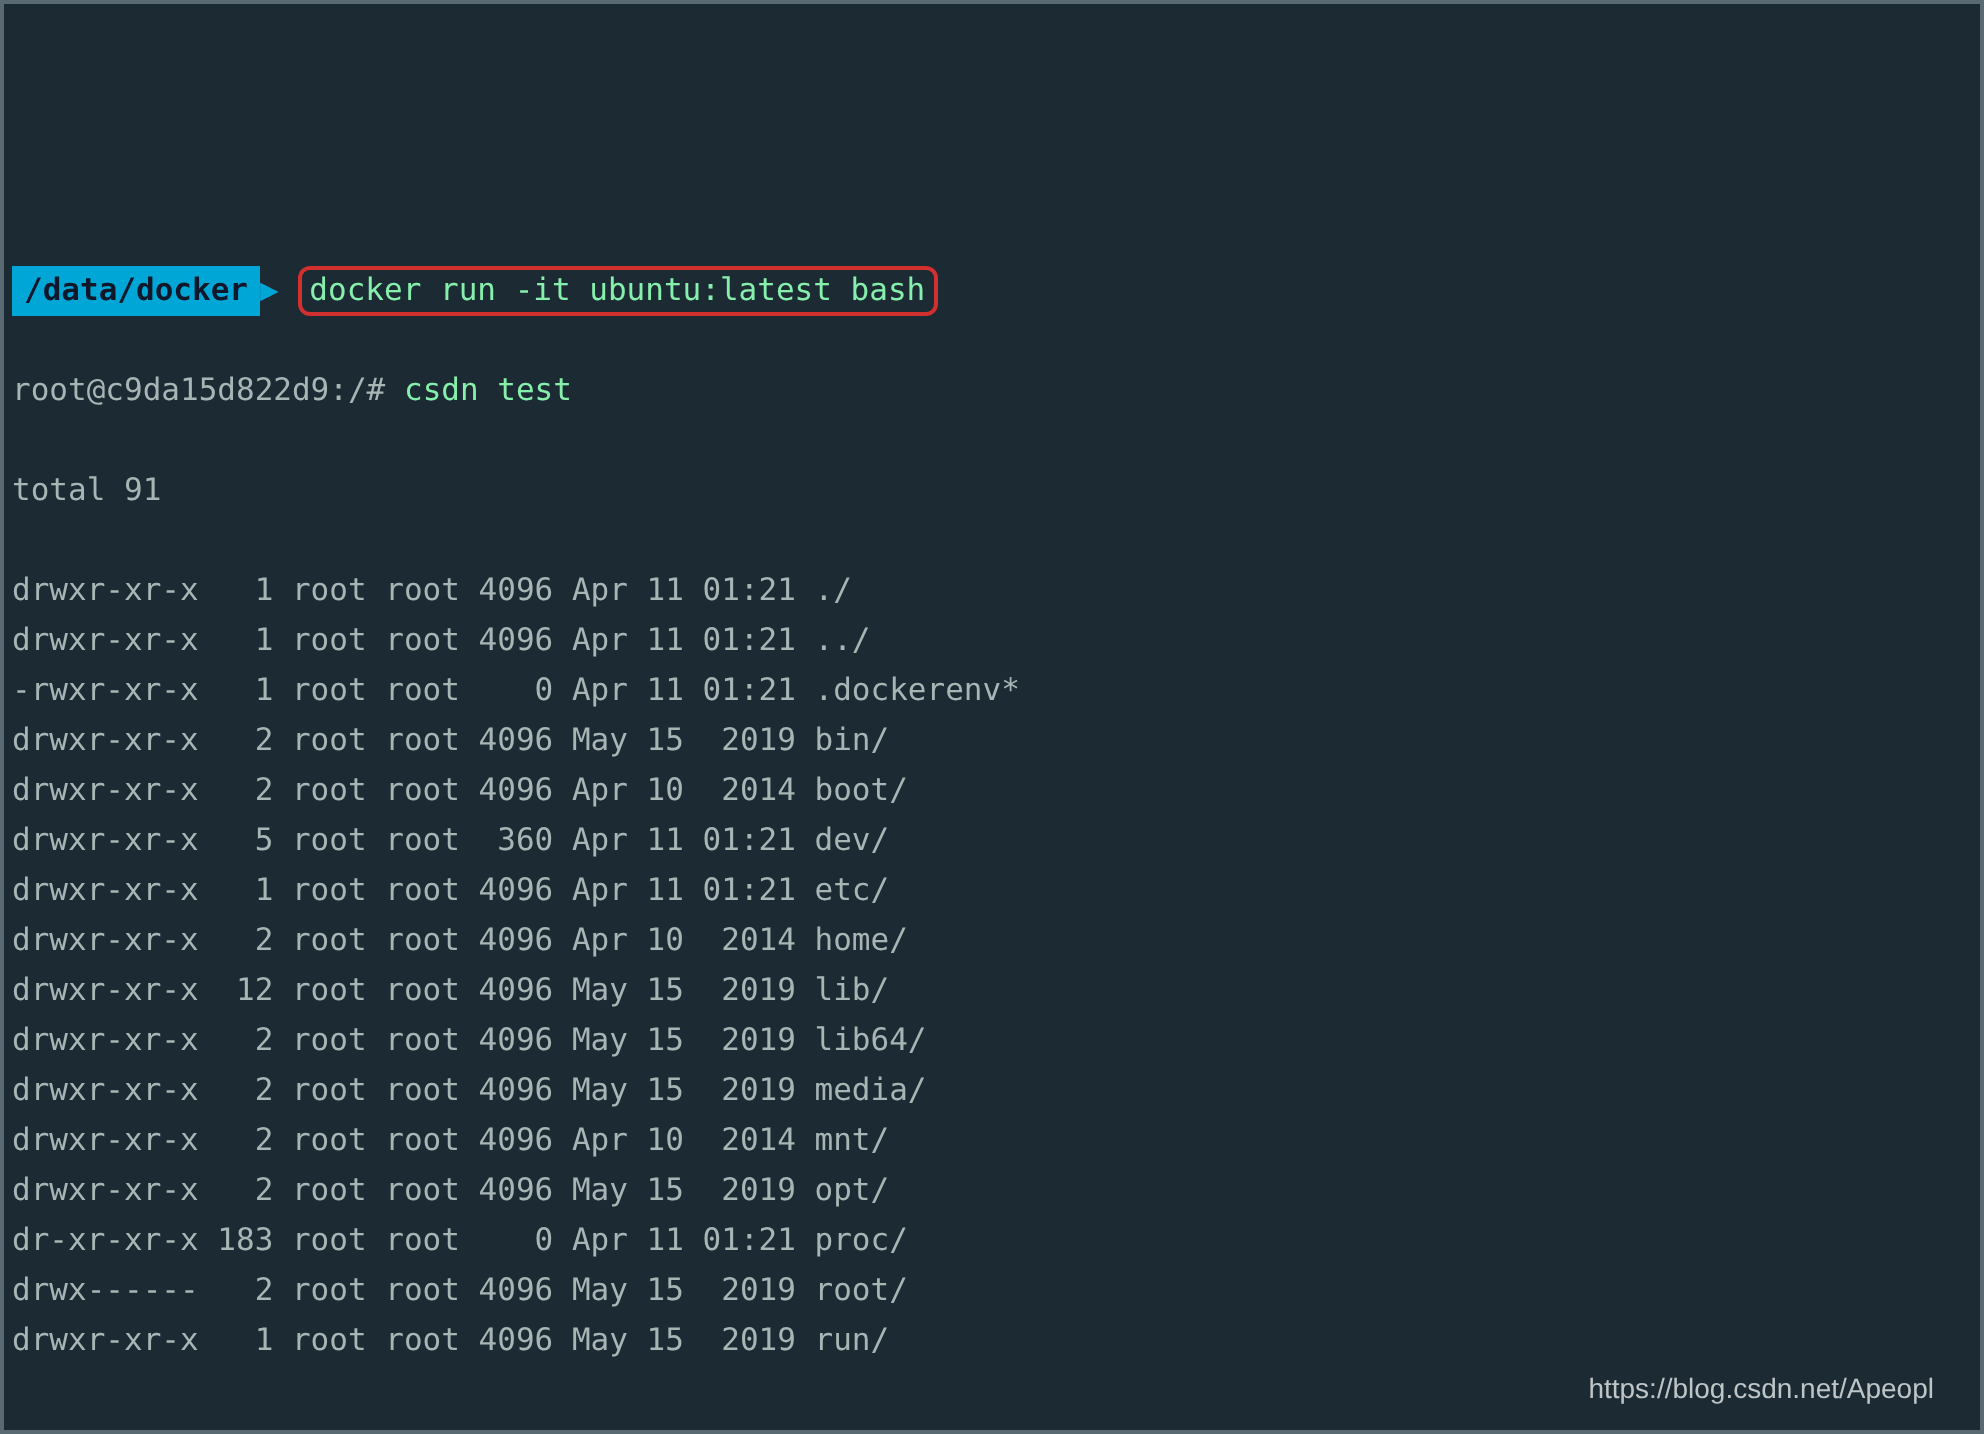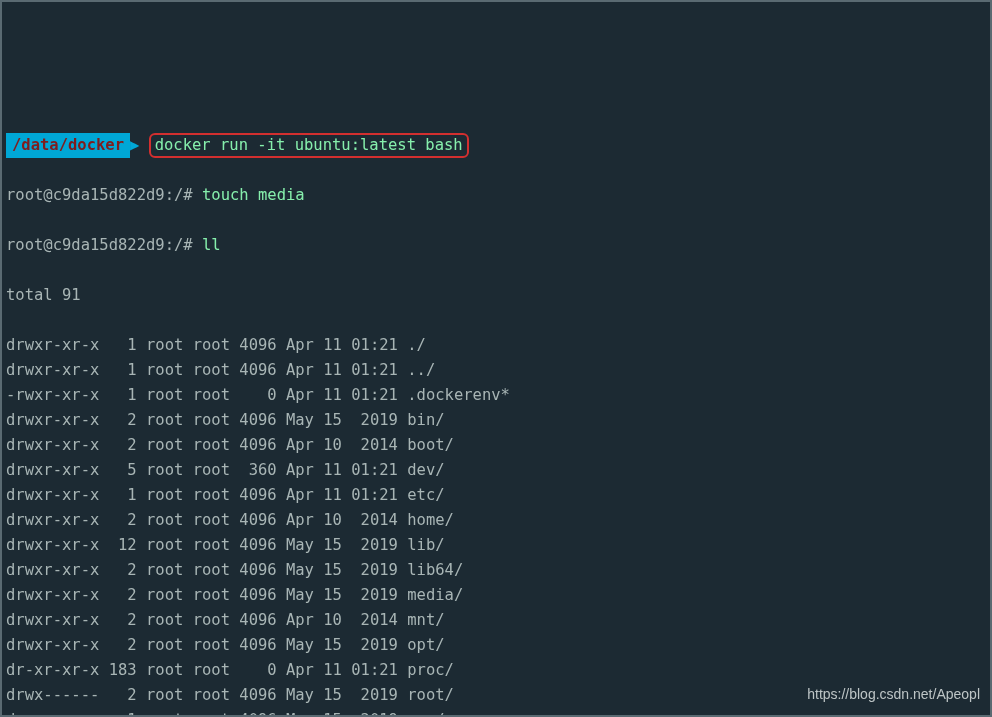--- a/index.html
+++ b/index.html
@@ -16,56 +16,55 @@
     position: relative;
     box-sizing: border-box;
     border: 2px solid #5a6a72;
     white-space: pre;
   }
   .term {
     padding: 6px 4px;
   }
   .badge {
     background: #00a7d6;
-    color: #7f1d1d;
+    color: #0f172a;
     padding: 0 6px;
     display: inline-block;
     font-weight: bold;
   }
   .arrow {
     color: #00a7d6;
     display: inline-block;
   }
   .cmd { color: #86efac; }
   .hl-red {
     border: 2px solid #d22f2f;
     border-radius: 6px;
     padding: 0 4px;
     display: inline-block;
     line-height: 21px;
   }
   .watermark {
     position: absolute;
-    right: 10px;
+    right: 23px;
     bottom: 8px;
     color: #cfd6d6;
     font-family: Arial, sans-serif;
     font-size: 14px;
     opacity: 0.9;
   }
 </style>
 </head>
 <body>
 
 
 
 <div class="term">
 <div><span class="badge">/data/docker</span><span class="arrow">▶</span> <span class="hl-red"><span class="cmd">docker run -it ubuntu:latest bash</span></span></div>
-<div><span>root@c9da15d822d9:/#</span> <span class="cmd">touch media</span></div>
-<div><span>root@c9da15d822d9:/#</span> <span class="cmd">ll</span></div>
+<div><span>root@c9da15d822d9:/#</span> <span class="cmd">csdn test</span></div>
 <div>total 91</div>
 <div id="rows"><div>drwxr-xr-x   1 root root 4096 Apr 11 01:21 ./</div><div>drwxr-xr-x   1 root root 4096 Apr 11 01:21 ../</div><div>-rwxr-xr-x   1 root root    0 Apr 11 01:21 .dockerenv*</div><div>drwxr-xr-x   2 root root 4096 May 15  2019 bin/</div><div>drwxr-xr-x   2 root root 4096 Apr 10  2014 boot/</div><div>drwxr-xr-x   5 root root  360 Apr 11 01:21 dev/</div><div>drwxr-xr-x   1 root root 4096 Apr 11 01:21 etc/</div><div>drwxr-xr-x   2 root root 4096 Apr 10  2014 home/</div><div>drwxr-xr-x  12 root root 4096 May 15  2019 lib/</div><div>drwxr-xr-x   2 root root 4096 May 15  2019 lib64/</div><div>drwxr-xr-x   2 root root 4096 May 15  2019 media/</div><div>drwxr-xr-x   2 root root 4096 Apr 10  2014 mnt/</div><div>drwxr-xr-x   2 root root 4096 May 15  2019 opt/</div><div>dr-xr-xr-x 183 root root    0 Apr 11 01:21 proc/</div><div>drwx------   2 root root 4096 May 15  2019 root/</div><div>drwxr-xr-x   1 root root 4096 May 15  2019 run/</div></div>
 
 </div>
 
 <div class="watermark">https://blog.csdn.net/Apeopl</div>
 
 
 
 

